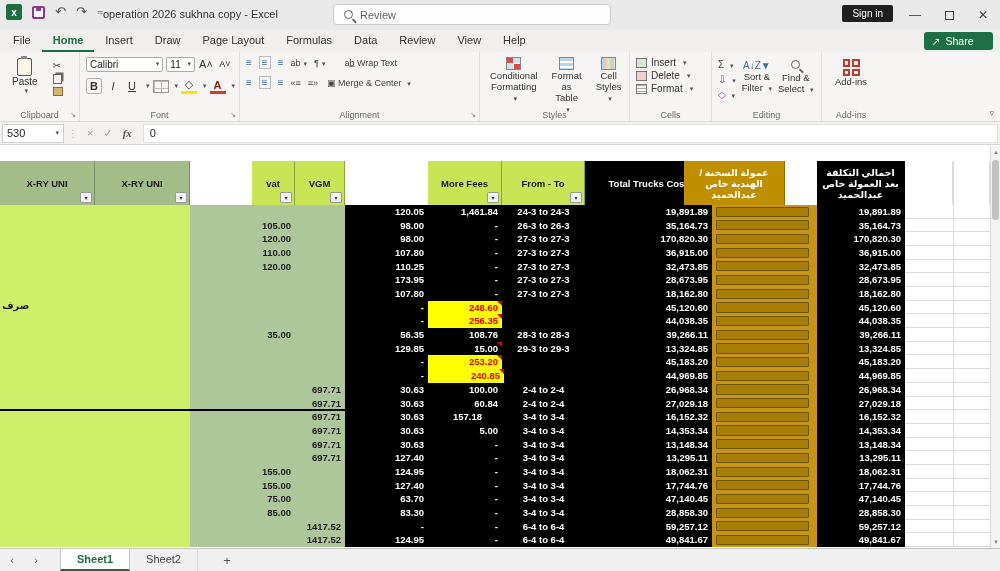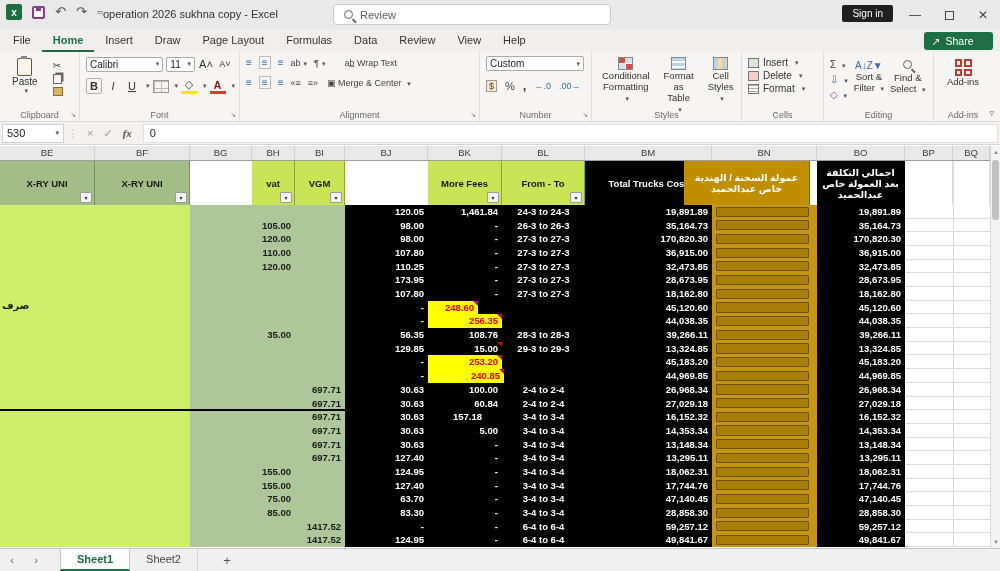--- a/index.html
+++ b/index.html
@@ -246,35 +246,20 @@
       <span class="alignico" style="border:1px solid #bbb;padding:0 2px">≡</span>
       <span class="alignico">≡</span>
       <span class="num-ico">«≡</span>
       <span class="num-ico">≡»</span>
       <span class="num-ico" style="margin-left:2px">▣ <span>Merge &amp; Center</span> <span class="dd">▾</span></span>
     </div>
     <div class="glabel">Alignment</div>
     <span class="launcher">↘</span>
   </div>
 
-  <div class="rgroup" style="width:112px">
-    <div class="sel" style="width:98px">
-      <span>Custom</span>
-      <span class="dd">▾</span>
-    </div>
-    <div class="row" style="gap:8px;margin-top:7px">
-      <span class="num-ico" style="border:1px solid #999;padding:0 2px;background:#f9e8c8">$</span>
-      <span class="num-ico" style="font-size:11px">%</span>
-      <span class="num-ico" style="font-size:13px;font-weight:bold">,</span>
-      <span class="num-ico" style="color:#3b6ea5">←.0</span>
-      <span class="num-ico" style="color:#3b6ea5">.00→</span>
-    </div>
-    <div class="glabel">Number</div>
-    <span class="launcher">↘</span>
-  </div>
 
   <div class="rgroup" style="width:150px;display:flex;gap:6px;align-items:flex-start">
     <div class="stylebtn">
       <span class="cfico">
           <i class="r"></i>
           <i></i>
           <i></i>
           <i class="r"></i>
         </span>
       <span>Conditional</span>
@@ -352,35 +337,20 @@
     <span class="dd">▾</span>
   </div>
   <span class="fdiv">⋮</span>
   <span class="fico">×</span>
   <span class="fico">✓</span>
   <span class="fico fx">fx</span>
   <div id="formulainput">0</div>
 </div>
 
 <div id="gridarea">
-  <div id="colHeads">
-      <div class="colh" style="left: 0px; width: 95px;">BE</div>
-      <div class="colh" style="left: 95px; width: 95px;">BF</div>
-      <div class="colh" style="left: 190px; width: 62px;">BG</div>
-      <div class="colh" style="left: 252px; width: 43px;">BH</div>
-      <div class="colh" style="left: 295px; width: 50px;">BI</div>
-      <div class="colh" style="left: 345px; width: 83px;">BJ</div>
-      <div class="colh" style="left: 428px; width: 74px;">BK</div>
-      <div class="colh" style="left: 502px; width: 83px;">BL</div>
-      <div class="colh" style="left: 585px; width: 127px;">BM</div>
-      <div class="colh" style="left: 712px; width: 105px;">BN</div>
-      <div class="colh" style="left: 817px; width: 88px;">BO</div>
-      <div class="colh" style="left: 905px; width: 48px;">BP</div>
-      <div class="colh" style="left: 953px; width: 37px;">BQ</div>
-    </div>
   <div id="gridHead">
       <div class="th h-sage" style="left: 0px; width: 95px;">
         <span>X-RY UNI</span>
         <div class="filterbtn">▾</div>
       </div>
       <div class="th h-sage" style="left: 95px; width: 95px;">
         <span>X-RY UNI</span>
         <div class="filterbtn">▾</div>
       </div>
       <div class="th h-lime" style="left: 252px; width: 43px;">
@@ -396,21 +366,21 @@
         <div class="filterbtn">▾</div>
       </div>
       <div class="th h-lime" style="left: 502px; width: 83px;">
         <span>From - To</span>
         <div class="filterbtn">▾</div>
       </div>
       <div class="th h-black" style="left: 585px; width: 127px;">
         <span>Total Trucks Cost</span>
         <div class="filterbtn">▾</div>
       </div>
-      <div class="th h-gold" style="left: 684px; width: 126px;">
+      <div class="th h-gold" style="left: 684px; width: 101px;">
         <span>عمولة السخنة / الهندية خاص عبدالحميد</span>
       </div>
       <div class="th h-black" style="left: 817px; width: 88px;">
         <span>اجمالي التكلفة بعد العمولة خاص عبدالحميد</span>
       </div>
       <div style="position: absolute; left: 905px; width: 48px; top: 0px; height: 44px; background: rgb(255, 255, 255); border-right: 1px solid rgb(220, 220, 220);"></div>
       <div style="position: absolute; left: 953px; width: 37px; top: 0px; height: 44px; background: rgb(255, 255, 255); border-right: 1px solid rgb(220, 220, 220);"></div>
     </div>
   <div id="gridBody">
       <div class="blk" style="left: 0px; width: 190px; background: rgb(205, 239, 105);"></div>
@@ -463,21 +433,21 @@
       <div class="cell num white-t" style="left: 585px; width: 127px; top: 68.4px;">28,673.95</div>
       <div class="cell num white-t" style="left: 817px; width: 88px; top: 68.4px;">28,673.95</div>
       <div class="bn-box" style="left: 716px; width: 93px; top: 70px; height: 10.18px;"></div>
       <div class="cell num white-t" style="left: 345px; width: 83px; top: 82.08px;">107.80</div>
       <div class="cell num white-t" style="left: 428px; width: 74px; top: 82.08px;">-</div>
       <div class="cell ctr white-t" style="left: 502px; width: 83px; top: 82.08px;">27-3 to 27-3</div>
       <div class="cell num white-t" style="left: 585px; width: 127px; top: 82.08px;">18,162.80</div>
       <div class="cell num white-t" style="left: 817px; width: 88px; top: 82.08px;">18,162.80</div>
       <div class="bn-box" style="left: 716px; width: 93px; top: 83.68px; height: 10.18px;"></div>
       <div class="cell num white-t" style="left: 345px; width: 83px; top: 95.76px;">-</div>
-      <div class="cell num white-t hl" style="left: 428px; width: 50px; top: 95.76px;">248.60<i class="notetri"></i></div>
+      <div class="cell num white-t hl" style="left: 428px; width: 74px; top: 95.76px;">248.60<i class="notetri"></i></div>
       <div class="cell num white-t" style="left: 585px; width: 127px; top: 95.76px;">45,120.60</div>
       <div class="cell num white-t" style="left: 817px; width: 88px; top: 95.76px;">45,120.60</div>
       <div class="bn-box" style="left: 716px; width: 93px; top: 97.36px; height: 10.18px;"></div>
       <div class="cell num white-t" style="left: 345px; width: 83px; top: 109.44px;">-</div>
       <div class="cell num white-t hl" style="left: 428px; width: 74px; top: 109.44px;">256.35<i class="notetri"></i></div>
       <div class="cell num white-t" style="left: 585px; width: 127px; top: 109.44px;">44,038.35</div>
       <div class="cell num white-t" style="left: 817px; width: 88px; top: 109.44px;">44,038.35</div>
       <div class="bn-box" style="left: 716px; width: 93px; top: 111.04px; height: 10.18px;"></div>
       <div class="cell num dark-t" style="left: 252px; width: 43px; top: 123.12px;">35.00</div>
       <div class="cell num white-t" style="left: 345px; width: 83px; top: 123.12px;">56.35</div>

